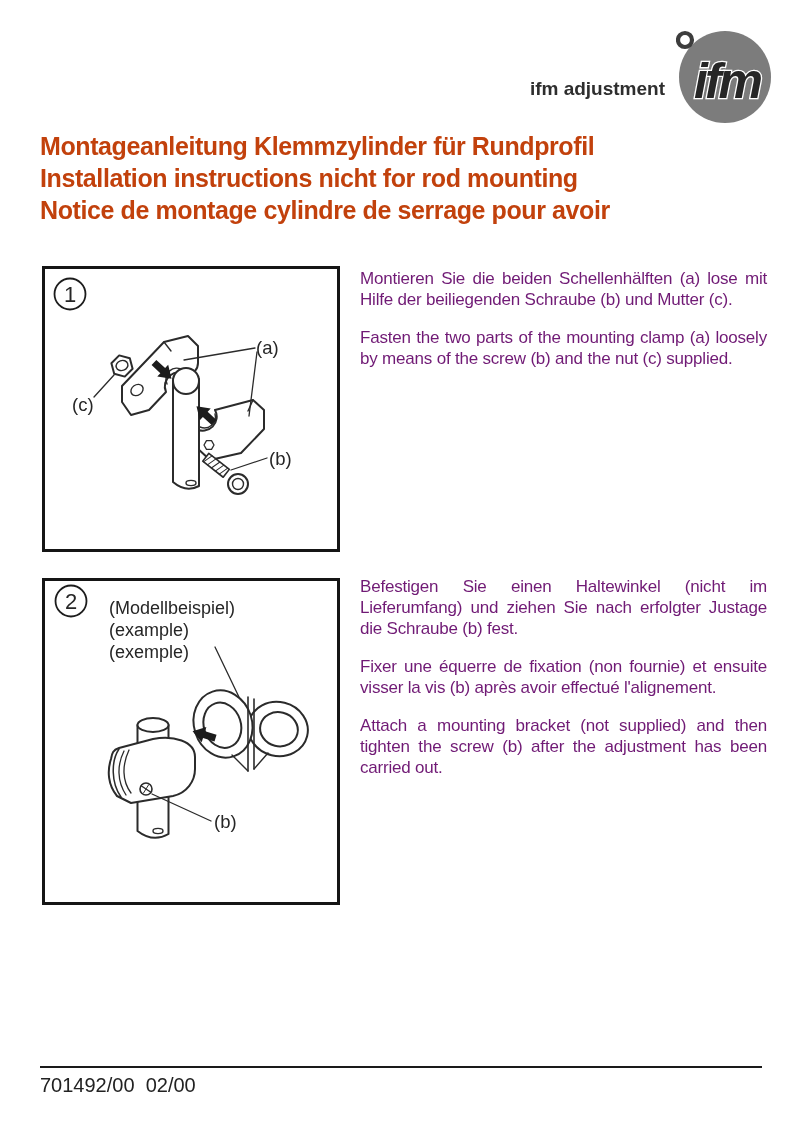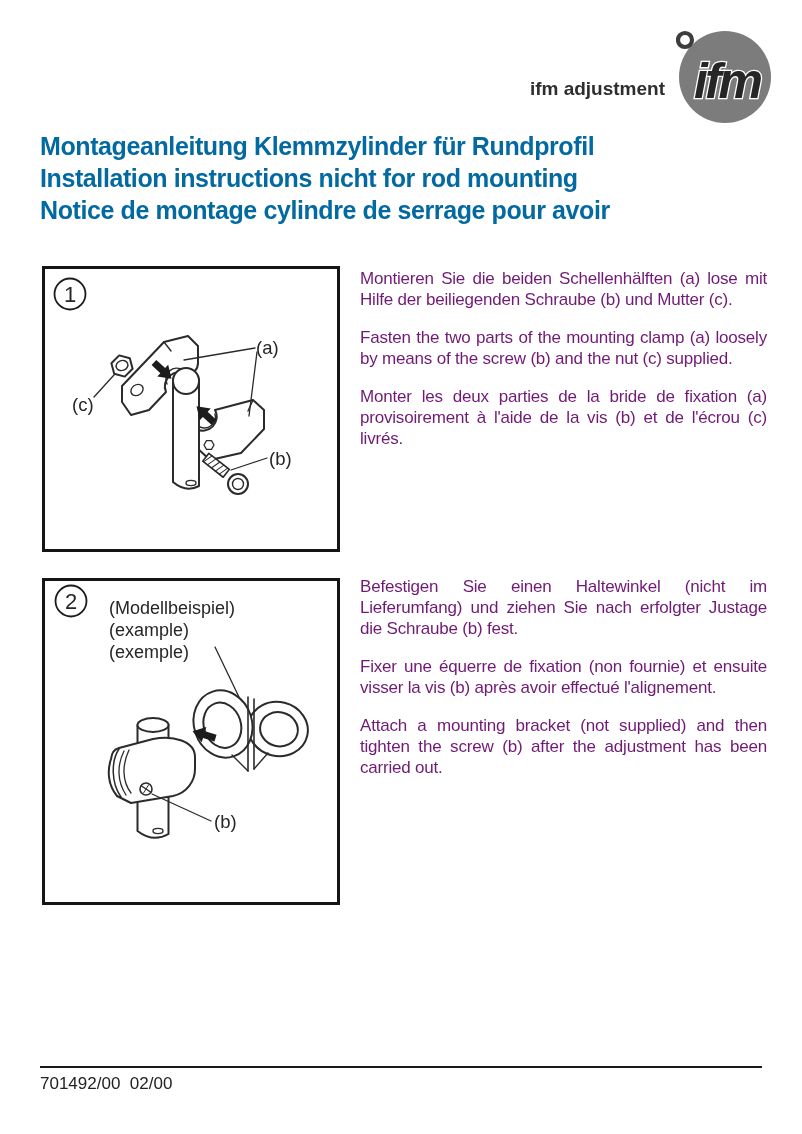--- a/index.html
+++ b/index.html
@@ -10,39 +10,39 @@
   }
   
   .brand{
     position:absolute;top:78px;right:137px;
     font-size:19px;font-weight:bold;color:#2e2e2e;letter-spacing:0;
   }
   .logo-svg{position:absolute;top:28px;left:676px;width:100px;height:100px;}
   
   .title{position:absolute;left:40px;top:130px;width:720px;}
   .title div{
-    font-size:25px;font-weight:bold;line-height:32px;color:#0369a1;letter-spacing:-0.4px;
+    font-size:25px;font-weight:bold;line-height:32px;color:#c2410c;letter-spacing:-0.4px;
   }
   
   .figbox{position:absolute;left:42px;border:3px solid #151515;background:#fff;}
   .figbox.f1{top:266px;width:292px;height:280px;}
   .figbox.f2{top:578px;width:292px;height:321px;}
   .figbox svg{display:block;width:100%;height:100%;}
   svg text{font-family:"Liberation Sans","DejaVu Sans",sans-serif;fill:#262626;}
   
   .textcol{position:absolute;left:360px;width:407px;}
   .textcol.t1{top:268px;}
   .textcol.t2{top:576px;}
   .textcol p{
     margin:0 0 17px 0;font-size:17px;line-height:21px;letter-spacing:-0.2px;
     text-align:justify;color:#701a75;
   }
   
   .footer-rule{position:absolute;left:40px;top:1066px;width:722px;height:2px;background:#1a1a1a;}
-  .footer-left{position:absolute;left:40px;top:1074px;font-size:17px;color:#222;white-space:pre;}
+  .footer-left{position:absolute;left:40px;top:1074px;font-size:20px;color:#222;white-space:pre;}
   .footer-right{position:absolute;right:40px;top:1074px;font-size:16px;color:#222;white-space:pre;}
 </style>
 </head>
 <body>
 
 <div class="page">
 
   <div class="brand">ifm adjustment</div>
   <svg class="logo-svg" viewBox="0 0 100 100">
     <circle cx="49" cy="49" r="46" fill="#7c7c7c"></circle>
@@ -116,21 +116,20 @@
 
       <text x="211" y="85" font-size="18.5">(a)</text>
       <text x="224" y="196" font-size="18.5">(b)</text>
       <text x="27" y="142" font-size="18.5">(c)</text>
     </svg>
   </div>
 
   <div class="textcol t1">
     <p>Montieren Sie die beiden Schellenhälften (a) lose mit Hilfe der beiliegenden Schraube (b) und Mutter (c).</p>
     <p>Fasten the two parts of the mounting clamp (a) loosely by means of the screw (b) and the nut (c) supplied.</p>
-    <p>Monter les deux parties de la bride de fixation (a) provisoirement à l'aide de la vis (b) et de l'écrou (c) livrés.</p>
   </div>
 
   <div class="figbox f2">
     <svg viewBox="0 0 292 321">
 
       <g>
         <circle cx="26" cy="20" r="15.5" fill="none" stroke="#1c1c1c" stroke-width="1.8"></circle>
         <text x="26" y="28" font-size="22" text-anchor="middle">2</text>
       </g>
 

